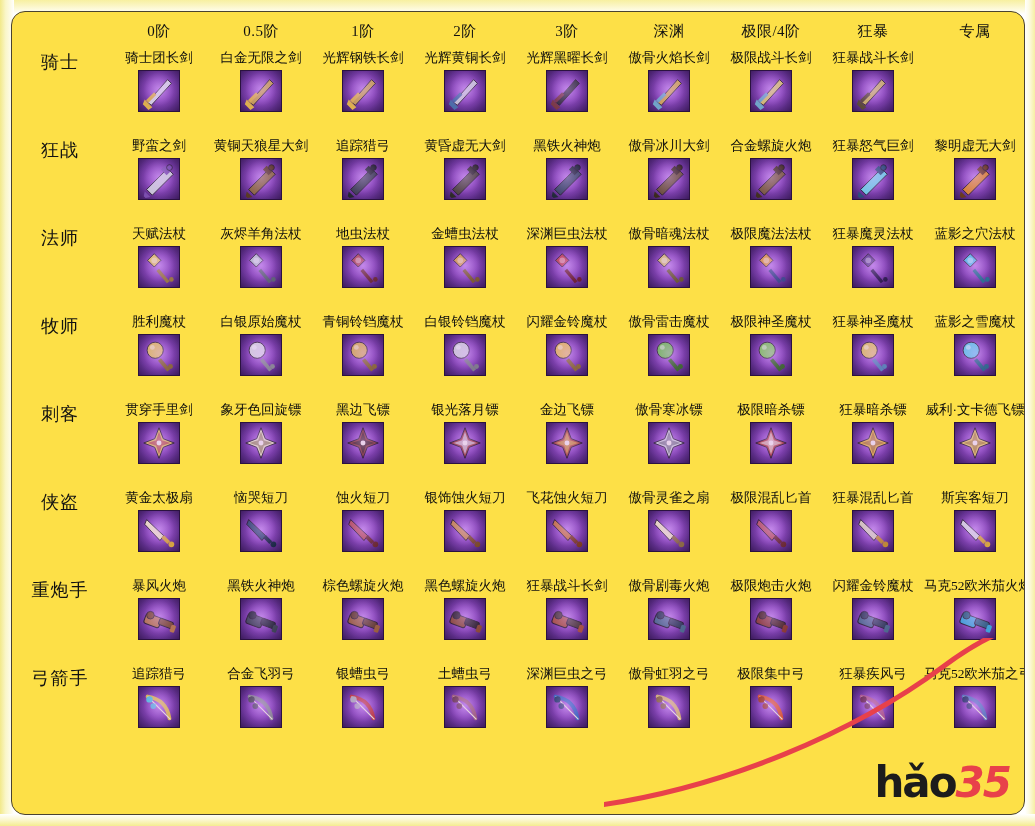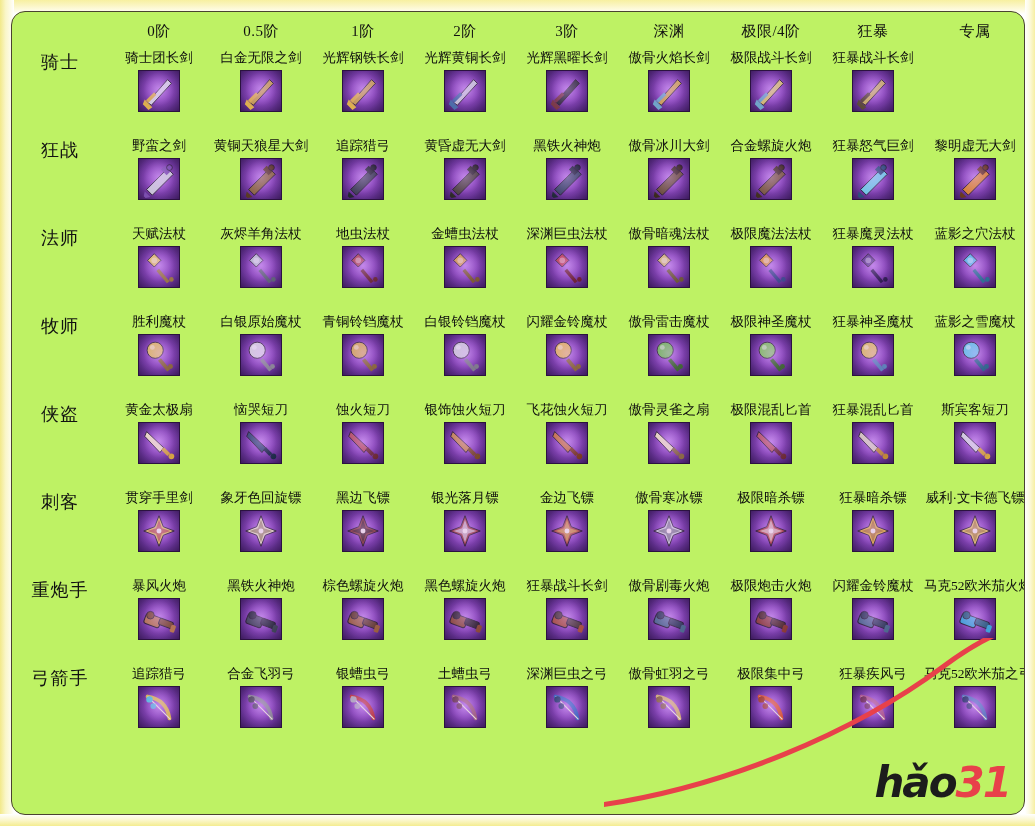--- a/index.html
+++ b/index.html
@@ -39,21 +39,21 @@
   .frame-right {
     right: 0; top: 0; width: 10px; height: 826px;
     background: linear-gradient(to left, #f6efa2 0%, #fdfbe4 60%, #ffffff 100%);
   }
 
   
   .card {
     position: absolute;
     left: 11px; top: 11px;
     width: 1014px; height: 804px;
-    background: #bef264;
+    background: #fde047;
     border: 1px solid #4a4330;
     border-radius: 14px;
     z-index: 2;
     overflow: hidden;
   }
 
   
   table.grid {
     position: absolute;
     left: 0; top: 0;
@@ -151,21 +151,21 @@
     position: absolute;
     z-index: 7;
     right: 14px; bottom: 10px;
     font-family: "DejaVu Sans", sans-serif;
     font-weight: 700;
     font-size: 42px;
     letter-spacing: -2px;
     line-height: 1;
     pointer-events: none;
   }
-  .wm-hao { color: #1c1c1c; font-style: italic; }
+  .wm-hao { color: #1c1c1c; }
   .wm-76  { color: #e8414a; font-style: italic; }
 </style>
 </head>
 <body>
 
 <div id="page">
 
   <div class="frame-edge frame-top"></div>
   <div class="frame-edge frame-left"></div>
   <div class="frame-edge frame-right"></div>
@@ -655,131 +655,20 @@
                     <rect x="24" y="24" width="4" height="15" fill="#2b6a8a" transform="rotate(-40 26 31)"></rect>
                <circle cx="17" cy="16" r="8.5" fill="#5ec8e8" stroke="#2a2030" stroke-width="1"></circle>
                <circle cx="14" cy="13" r="2.6" fill="#ffffff" opacity="0.45"></circle>
                <circle cx="33" cy="33" r="2.6" fill="#2b6a8a"></circle>
                   </svg>
                 </div>
               </div>
             </td>
           </tr>
           <tr>
-            <td class="class-name">侠盗</td>
-            <td class="cell">
-              <span class="item-label">黄金太极扇</span>
-              <div class="icon-wrap">
-                <div class="icon">
-                  <svg class="glyph" viewBox="0 0 42 42" xmlns="http://www.w3.org/2000/svg">
-                    <path d="M8 9 L26 26 L22 31 L6 14 Z" fill="#f2e6c2" stroke="#241a2c" stroke-width="1"></path>
-               <rect x="24" y="27" width="9" height="4" fill="#d8a83c" transform="rotate(45 27 29)"></rect>
-               <circle cx="34" cy="35" r="3" fill="#d8a83c"></circle>
-                  </svg>
-                </div>
-              </div>
-            </td>
-            <td class="cell">
-              <span class="item-label">恼哭短刀</span>
-              <div class="icon-wrap">
-                <div class="icon">
-                  <svg class="glyph" viewBox="0 0 42 42" xmlns="http://www.w3.org/2000/svg">
-                    <path d="M8 9 L26 26 L22 31 L6 14 Z" fill="#2e4a6e" stroke="#241a2c" stroke-width="1"></path>
-               <rect x="24" y="27" width="9" height="4" fill="#1a2a44" transform="rotate(45 27 29)"></rect>
-               <circle cx="34" cy="35" r="3" fill="#1a2a44"></circle>
-                  </svg>
-                </div>
-              </div>
-            </td>
-            <td class="cell">
-              <span class="item-label">蚀火短刀</span>
-              <div class="icon-wrap">
-                <div class="icon">
-                  <svg class="glyph" viewBox="0 0 42 42" xmlns="http://www.w3.org/2000/svg">
-                    <path d="M8 9 L26 26 L22 31 L6 14 Z" fill="#b8505a" stroke="#241a2c" stroke-width="1"></path>
-               <rect x="24" y="27" width="9" height="4" fill="#6a2a30" transform="rotate(45 27 29)"></rect>
-               <circle cx="34" cy="35" r="3" fill="#6a2a30"></circle>
-                  </svg>
-                </div>
-              </div>
-            </td>
-            <td class="cell">
-              <span class="item-label">银饰蚀火短刀</span>
-              <div class="icon-wrap">
-                <div class="icon">
-                  <svg class="glyph" viewBox="0 0 42 42" xmlns="http://www.w3.org/2000/svg">
-                    <path d="M8 9 L26 26 L22 31 L6 14 Z" fill="#c98a4a" stroke="#241a2c" stroke-width="1"></path>
-               <rect x="24" y="27" width="9" height="4" fill="#7a4a24" transform="rotate(45 27 29)"></rect>
-               <circle cx="34" cy="35" r="3" fill="#7a4a24"></circle>
-                  </svg>
-                </div>
-              </div>
-            </td>
-            <td class="cell">
-              <span class="item-label">飞花蚀火短刀</span>
-              <div class="icon-wrap">
-                <div class="icon">
-                  <svg class="glyph" viewBox="0 0 42 42" xmlns="http://www.w3.org/2000/svg">
-                    <path d="M8 9 L26 26 L22 31 L6 14 Z" fill="#c9763c" stroke="#241a2c" stroke-width="1"></path>
-               <rect x="24" y="27" width="9" height="4" fill="#7a3a1c" transform="rotate(45 27 29)"></rect>
-               <circle cx="34" cy="35" r="3" fill="#7a3a1c"></circle>
-                  </svg>
-                </div>
-              </div>
-            </td>
-            <td class="cell">
-              <span class="item-label">傲骨灵雀之扇</span>
-              <div class="icon-wrap">
-                <div class="icon">
-                  <svg class="glyph" viewBox="0 0 42 42" xmlns="http://www.w3.org/2000/svg">
-                    <path d="M8 9 L26 26 L22 31 L6 14 Z" fill="#efe3bf" stroke="#241a2c" stroke-width="1"></path>
-               <rect x="24" y="27" width="9" height="4" fill="#8a6a40" transform="rotate(45 27 29)"></rect>
-               <circle cx="34" cy="35" r="3" fill="#8a6a40"></circle>
-                  </svg>
-                </div>
-              </div>
-            </td>
-            <td class="cell">
-              <span class="item-label">极限混乱匕首</span>
-              <div class="icon-wrap">
-                <div class="icon">
-                  <svg class="glyph" viewBox="0 0 42 42" xmlns="http://www.w3.org/2000/svg">
-                    <path d="M8 9 L26 26 L22 31 L6 14 Z" fill="#b9555f" stroke="#241a2c" stroke-width="1"></path>
-               <rect x="24" y="27" width="9" height="4" fill="#6a2a32" transform="rotate(45 27 29)"></rect>
-               <circle cx="34" cy="35" r="3" fill="#6a2a32"></circle>
-                  </svg>
-                </div>
-              </div>
-            </td>
-            <td class="cell">
-              <span class="item-label">狂暴混乱匕首</span>
-              <div class="icon-wrap">
-                <div class="icon">
-                  <svg class="glyph" viewBox="0 0 42 42" xmlns="http://www.w3.org/2000/svg">
-                    <path d="M8 9 L26 26 L22 31 L6 14 Z" fill="#d8d0b8" stroke="#241a2c" stroke-width="1"></path>
-               <rect x="24" y="27" width="9" height="4" fill="#c08a30" transform="rotate(45 27 29)"></rect>
-               <circle cx="34" cy="35" r="3" fill="#c08a30"></circle>
-                  </svg>
-                </div>
-              </div>
-            </td>
-            <td class="cell">
-              <span class="item-label">斯宾客短刀</span>
-              <div class="icon-wrap">
-                <div class="icon">
-                  <svg class="glyph" viewBox="0 0 42 42" xmlns="http://www.w3.org/2000/svg">
-                    <path d="M8 9 L26 26 L22 31 L6 14 Z" fill="#d8d8e0" stroke="#241a2c" stroke-width="1"></path>
-               <rect x="24" y="27" width="9" height="4" fill="#d8a83c" transform="rotate(45 27 29)"></rect>
-               <circle cx="34" cy="35" r="3" fill="#d8a83c"></circle>
-                  </svg>
-                </div>
-              </div>
-            </td>
-          </tr>
-          <tr>
             <td class="class-name">刺客</td>
             <td class="cell">
               <span class="item-label">贯穿手里剑</span>
               <div class="icon-wrap">
                 <div class="icon">
                   <svg class="glyph" viewBox="0 0 42 42" xmlns="http://www.w3.org/2000/svg">
                     <g transform="translate(21 21)">
                  <path d="M0 -16 L4.5 -4.5 L16 0 L4.5 4.5 L0 16 L-4.5 4.5 L-16 0 L-4.5 -4.5 Z" fill="#e0c05a" stroke="#241a2c" stroke-width="1"></path>
                  <path d="M0 -12 L3 -3 L12 0 L3 3 L0 12 L-3 3 L-12 0 L-3 -3 Z" fill="#b03a44" opacity="0.75"></path>
                  <circle cx="0" cy="0" r="2.6" fill="#f5f0e0"></circle>
@@ -895,20 +784,131 @@
                  <path d="M0 -16 L4.5 -4.5 L16 0 L4.5 4.5 L0 16 L-4.5 4.5 L-16 0 L-4.5 -4.5 Z" fill="#e8c860" stroke="#241a2c" stroke-width="1"></path>
                  <path d="M0 -12 L3 -3 L12 0 L3 3 L0 12 L-3 3 L-12 0 L-3 -3 Z" fill="#a07a24" opacity="0.75"></path>
                  <circle cx="0" cy="0" r="2.6" fill="#f5f0e0"></circle>
                </g>
                   </svg>
                 </div>
               </div>
             </td>
           </tr>
           <tr>
+            <td class="class-name">侠盗</td>
+            <td class="cell">
+              <span class="item-label">黄金太极扇</span>
+              <div class="icon-wrap">
+                <div class="icon">
+                  <svg class="glyph" viewBox="0 0 42 42" xmlns="http://www.w3.org/2000/svg">
+                    <path d="M8 9 L26 26 L22 31 L6 14 Z" fill="#f2e6c2" stroke="#241a2c" stroke-width="1"></path>
+               <rect x="24" y="27" width="9" height="4" fill="#d8a83c" transform="rotate(45 27 29)"></rect>
+               <circle cx="34" cy="35" r="3" fill="#d8a83c"></circle>
+                  </svg>
+                </div>
+              </div>
+            </td>
+            <td class="cell">
+              <span class="item-label">恼哭短刀</span>
+              <div class="icon-wrap">
+                <div class="icon">
+                  <svg class="glyph" viewBox="0 0 42 42" xmlns="http://www.w3.org/2000/svg">
+                    <path d="M8 9 L26 26 L22 31 L6 14 Z" fill="#2e4a6e" stroke="#241a2c" stroke-width="1"></path>
+               <rect x="24" y="27" width="9" height="4" fill="#1a2a44" transform="rotate(45 27 29)"></rect>
+               <circle cx="34" cy="35" r="3" fill="#1a2a44"></circle>
+                  </svg>
+                </div>
+              </div>
+            </td>
+            <td class="cell">
+              <span class="item-label">蚀火短刀</span>
+              <div class="icon-wrap">
+                <div class="icon">
+                  <svg class="glyph" viewBox="0 0 42 42" xmlns="http://www.w3.org/2000/svg">
+                    <path d="M8 9 L26 26 L22 31 L6 14 Z" fill="#b8505a" stroke="#241a2c" stroke-width="1"></path>
+               <rect x="24" y="27" width="9" height="4" fill="#6a2a30" transform="rotate(45 27 29)"></rect>
+               <circle cx="34" cy="35" r="3" fill="#6a2a30"></circle>
+                  </svg>
+                </div>
+              </div>
+            </td>
+            <td class="cell">
+              <span class="item-label">银饰蚀火短刀</span>
+              <div class="icon-wrap">
+                <div class="icon">
+                  <svg class="glyph" viewBox="0 0 42 42" xmlns="http://www.w3.org/2000/svg">
+                    <path d="M8 9 L26 26 L22 31 L6 14 Z" fill="#c98a4a" stroke="#241a2c" stroke-width="1"></path>
+               <rect x="24" y="27" width="9" height="4" fill="#7a4a24" transform="rotate(45 27 29)"></rect>
+               <circle cx="34" cy="35" r="3" fill="#7a4a24"></circle>
+                  </svg>
+                </div>
+              </div>
+            </td>
+            <td class="cell">
+              <span class="item-label">飞花蚀火短刀</span>
+              <div class="icon-wrap">
+                <div class="icon">
+                  <svg class="glyph" viewBox="0 0 42 42" xmlns="http://www.w3.org/2000/svg">
+                    <path d="M8 9 L26 26 L22 31 L6 14 Z" fill="#c9763c" stroke="#241a2c" stroke-width="1"></path>
+               <rect x="24" y="27" width="9" height="4" fill="#7a3a1c" transform="rotate(45 27 29)"></rect>
+               <circle cx="34" cy="35" r="3" fill="#7a3a1c"></circle>
+                  </svg>
+                </div>
+              </div>
+            </td>
+            <td class="cell">
+              <span class="item-label">傲骨灵雀之扇</span>
+              <div class="icon-wrap">
+                <div class="icon">
+                  <svg class="glyph" viewBox="0 0 42 42" xmlns="http://www.w3.org/2000/svg">
+                    <path d="M8 9 L26 26 L22 31 L6 14 Z" fill="#efe3bf" stroke="#241a2c" stroke-width="1"></path>
+               <rect x="24" y="27" width="9" height="4" fill="#8a6a40" transform="rotate(45 27 29)"></rect>
+               <circle cx="34" cy="35" r="3" fill="#8a6a40"></circle>
+                  </svg>
+                </div>
+              </div>
+            </td>
+            <td class="cell">
+              <span class="item-label">极限混乱匕首</span>
+              <div class="icon-wrap">
+                <div class="icon">
+                  <svg class="glyph" viewBox="0 0 42 42" xmlns="http://www.w3.org/2000/svg">
+                    <path d="M8 9 L26 26 L22 31 L6 14 Z" fill="#b9555f" stroke="#241a2c" stroke-width="1"></path>
+               <rect x="24" y="27" width="9" height="4" fill="#6a2a32" transform="rotate(45 27 29)"></rect>
+               <circle cx="34" cy="35" r="3" fill="#6a2a32"></circle>
+                  </svg>
+                </div>
+              </div>
+            </td>
+            <td class="cell">
+              <span class="item-label">狂暴混乱匕首</span>
+              <div class="icon-wrap">
+                <div class="icon">
+                  <svg class="glyph" viewBox="0 0 42 42" xmlns="http://www.w3.org/2000/svg">
+                    <path d="M8 9 L26 26 L22 31 L6 14 Z" fill="#d8d0b8" stroke="#241a2c" stroke-width="1"></path>
+               <rect x="24" y="27" width="9" height="4" fill="#c08a30" transform="rotate(45 27 29)"></rect>
+               <circle cx="34" cy="35" r="3" fill="#c08a30"></circle>
+                  </svg>
+                </div>
+              </div>
+            </td>
+            <td class="cell">
+              <span class="item-label">斯宾客短刀</span>
+              <div class="icon-wrap">
+                <div class="icon">
+                  <svg class="glyph" viewBox="0 0 42 42" xmlns="http://www.w3.org/2000/svg">
+                    <path d="M8 9 L26 26 L22 31 L6 14 Z" fill="#d8d8e0" stroke="#241a2c" stroke-width="1"></path>
+               <rect x="24" y="27" width="9" height="4" fill="#d8a83c" transform="rotate(45 27 29)"></rect>
+               <circle cx="34" cy="35" r="3" fill="#d8a83c"></circle>
+                  </svg>
+                </div>
+              </div>
+            </td>
+          </tr>
+          <tr>
             <td class="class-name">重炮手</td>
             <td class="cell">
               <span class="item-label">暴风火炮</span>
               <div class="icon-wrap">
                 <div class="icon">
                   <svg class="glyph" viewBox="0 0 42 42" xmlns="http://www.w3.org/2000/svg">
                     <rect x="6" y="17" width="17" height="11" rx="2.5" fill="#b8784a" stroke="#201828" stroke-width="1" transform="rotate(20 14 22)"></rect>
                <rect x="21" y="22" width="15" height="7" rx="2" fill="#7a4a28" stroke="#201828" stroke-width="1" transform="rotate(20 28 25)"></rect>
                <circle cx="12" cy="17" r="4" fill="#7a4a28" stroke="#201828" stroke-width="0.8"></circle>
                <rect x="33" y="27" width="5" height="8" rx="1.5" fill="#b8784a" transform="rotate(20 35 31)"></rect>
@@ -1142,16 +1142,16 @@
             </td>
           </tr>
         </tbody>
     </table>
 
     <svg class="swoosh" viewBox="0 0 460 170">
       <path d="M -10 168 C 120 150 250 95 340 28 C 375 2 405 -12 440 -20" fill="none" stroke="#e8414a" stroke-width="5" stroke-linecap="round"></path>
     </svg>
 
     <div class="wm-logo">
-      <span class="wm-hao">hǎo</span><span class="wm-76">31</span>
+      <span class="wm-hao">hǎo</span><span class="wm-76">35</span>
     </div>
   </div>
 </div>
 
 </body></html>

